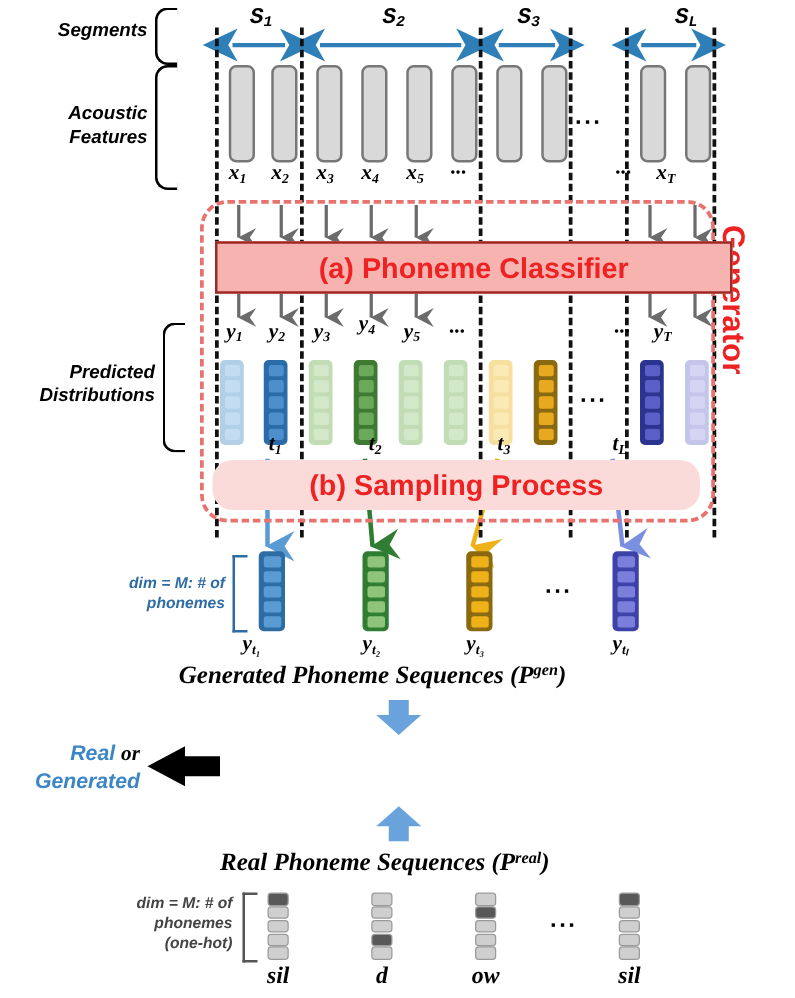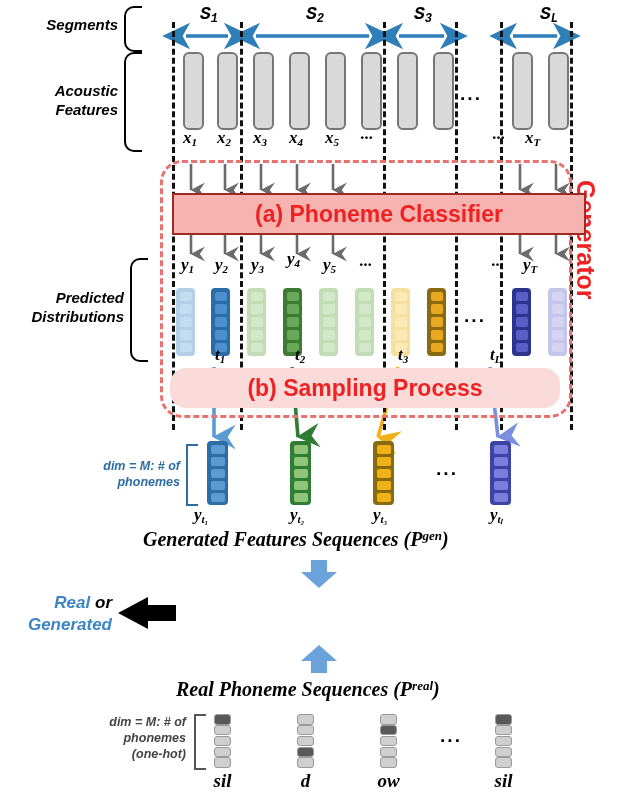--- a/index.html
+++ b/index.html
@@ -41,21 +41,21 @@
   .sampling{position:absolute;background:#fbdbd9;border-radius:16px;
             display:flex;align-items:center;justify-content:center;
             color:#ee2222;font-weight:bold;font-size:23px;}
 
   
   .disc{position:absolute;background:#dce9f6;border:3px solid #1f79c0;border-radius:9px;
         display:flex;align-items:center;justify-content:center;
         color:#1f79c0;font-weight:bold;font-size:34px;}
   .ro{position:absolute;font-weight:bold;font-style:italic;font-size:17px;
       line-height:22px;text-align:right;color:#3d86c6;}
-  .ro .blk{color:#000;font-style:italic;}
+  .ro .blk{color:#000;font-style:italic;font-family:Liberation Serif, serif;}
   .bigcap{position:absolute;font-family:"Liberation Serif",serif;font-weight:bold;
           font-style:italic;font-size:20px;white-space:nowrap;}
   .bigcap .sup{font-size:13px;vertical-align:6px;}
 
   .dimlbl{position:absolute;color:#2e6ca4;font-weight:bold;font-style:italic;
           font-size:12.5px;line-height:16px;text-align:right;}
   .dimlbl-d{position:absolute;color:#444;font-weight:bold;font-style:italic;
           font-size:12.5px;line-height:16px;text-align:right;}
 
   svg{position:absolute;left:0;top:0;overflow:visible;}
@@ -326,21 +326,21 @@
     </div>
   <div id="yt-labels">
       <div class="abs" style="left:194px;top:505px;"><span class="math">y<span class="sub">t₁</span></span></div>
       <div class="abs" style="left:290px;top:505px;"><span class="math">y<span class="sub">t₂</span></span></div>
       <div class="abs" style="left:373px;top:505px;"><span class="math">y<span class="sub">t₃</span></span></div>
       <div class="abs" style="left:490px;top:505px;"><span class="math">y<span class="sub">tₗ</span></span></div>
     </div>
   <div class="dots abs" style="left:436px;top:463px;">···</div>
 
   <div class="bigcap" style="left:143px;top:528px;">
-    <span>Generated Features Sequences (P</span><span class="sup">gen</span><span>)</span>
+    <span>Generated Phoneme Sequences (P</span><span class="sup">gen</span><span>)</span>
   </div>
 
   <div class="ro" style="left:0px;top:592px;width:112px;">
     <div>
       <span>Real</span>
       <span class="blk">or</span>
     </div>
     <div>Generated</div>
   </div>
 

